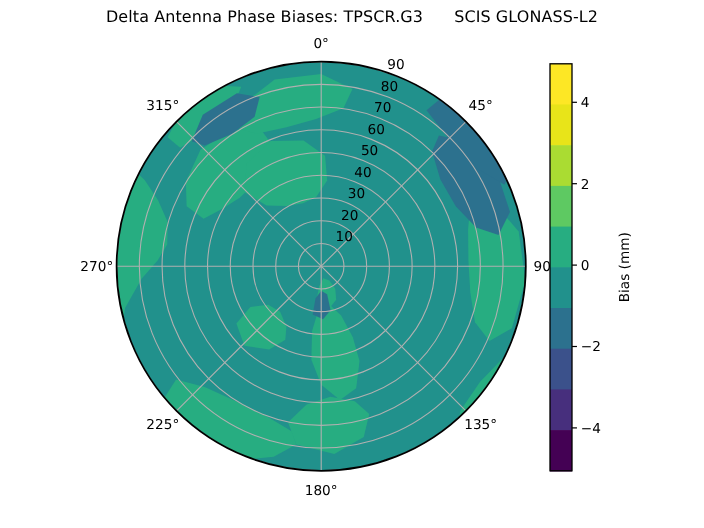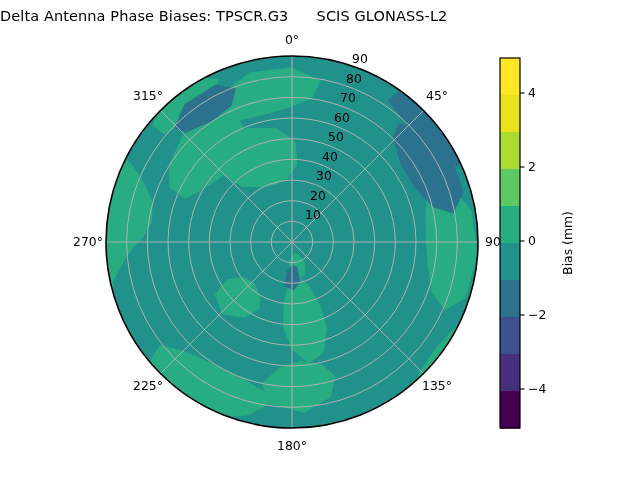--- a/index.html
+++ b/index.html
@@ -13,20 +13,21 @@
     height: 480px;
     background: #ffffff;
     font-family: "DejaVu Sans", sans-serif;
     overflow: hidden;
   }
   .title {
     position: absolute;
     left: 0;
     top: 8px;
     width: 640px;
+    text-align: center;
     font-size: 14.5px;
     color: #000000;
     white-space: pre;
     letter-spacing: 0.1px;
   }
   #polar-svg {
     position: absolute;
     left: 0;
     top: 0;
   }

